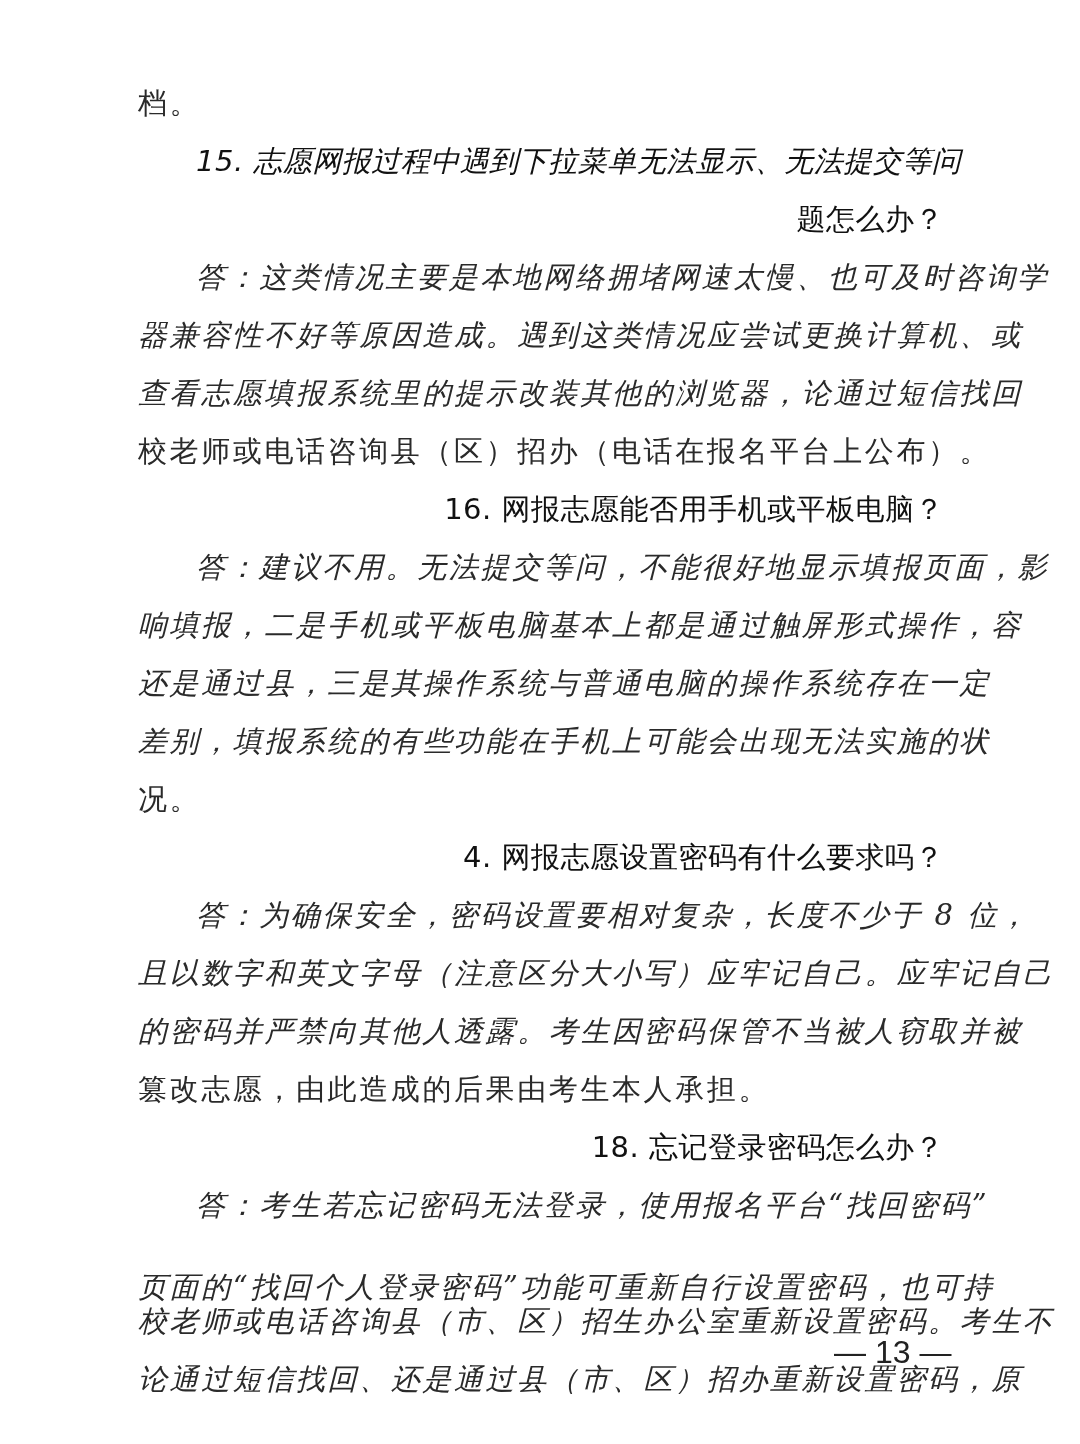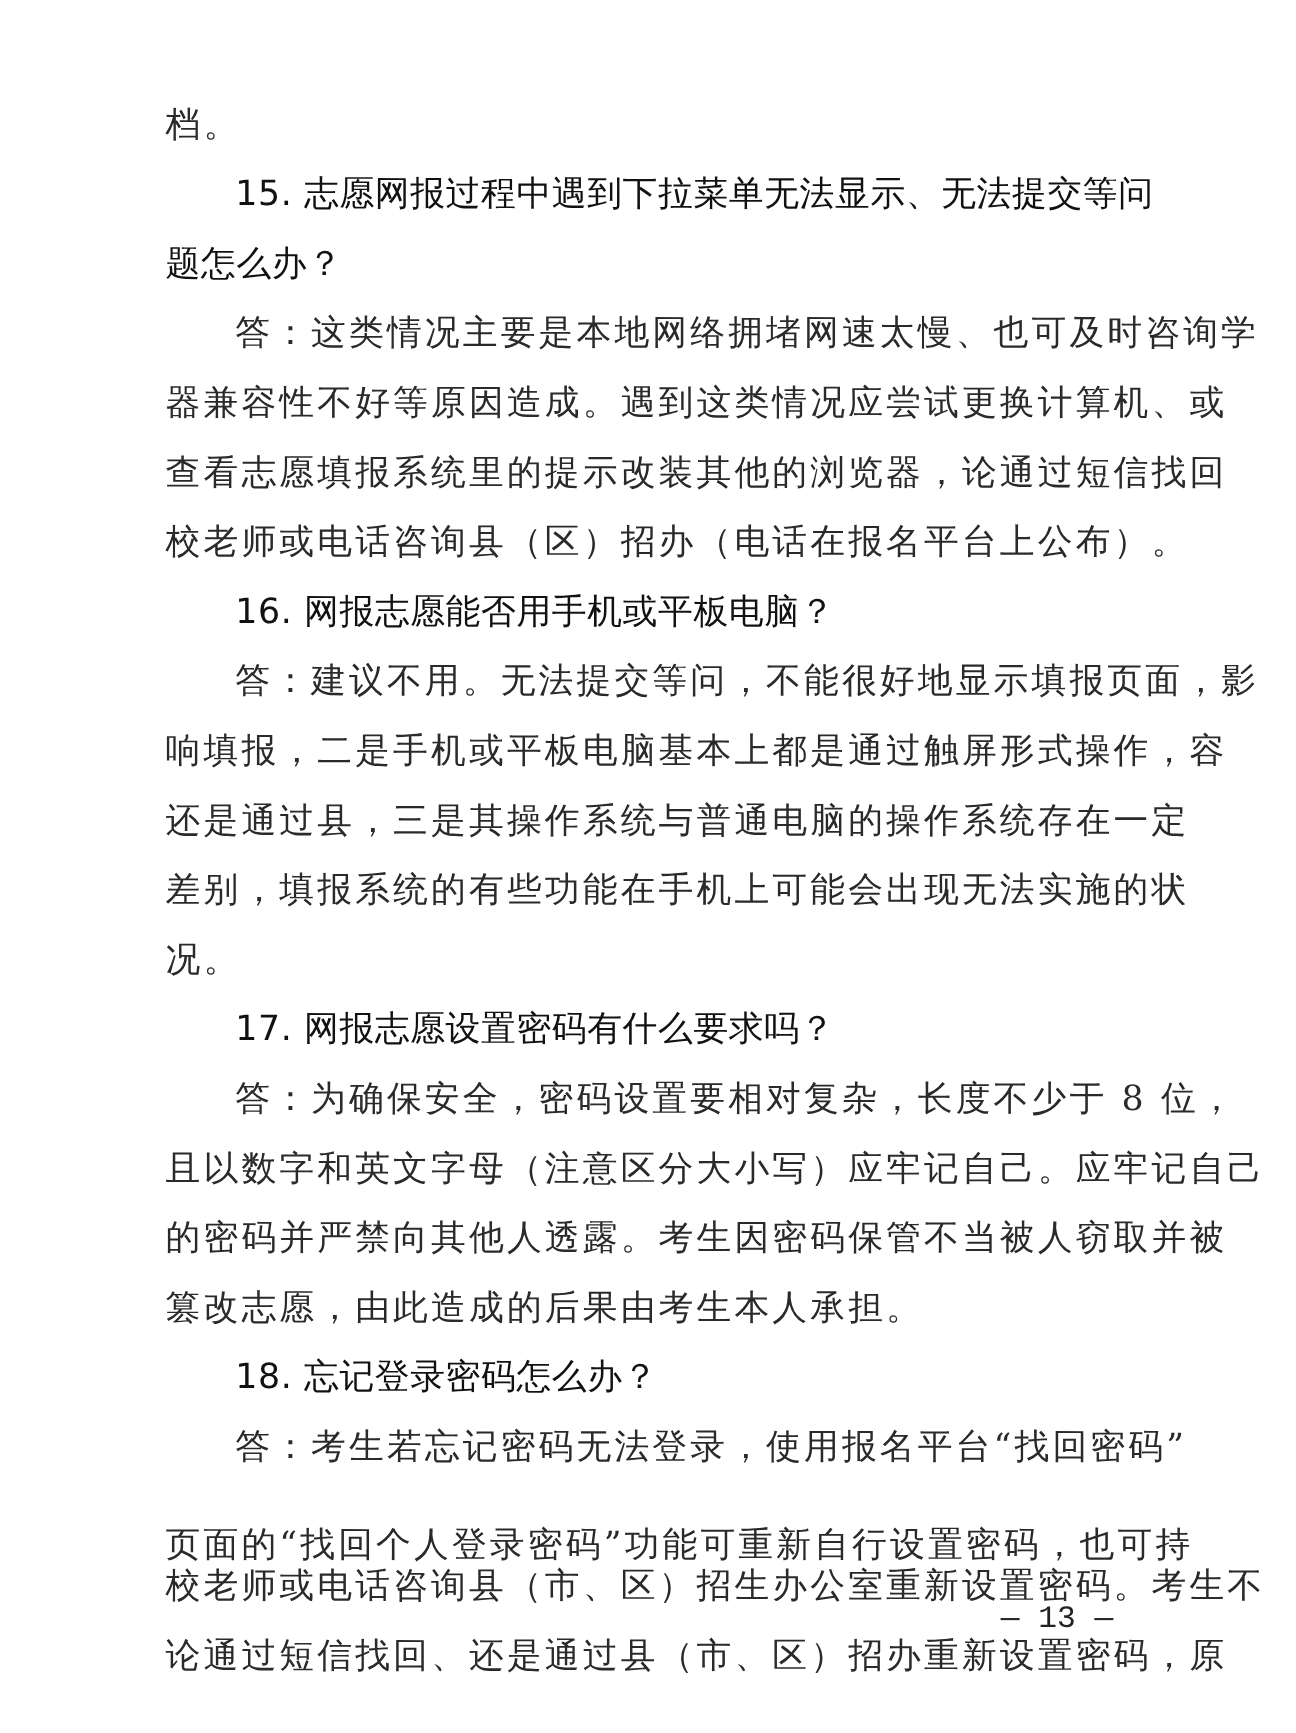--- a/index.html
+++ b/index.html
@@ -28,37 +28,39 @@
       font-family: "DejaVu Serif", "Liberation Serif", serif;
       font-size: 29px;
       line-height: 58px;
       white-space: nowrap;
       letter-spacing: 2.6px;
       color: #2a2a2a;
     }
     .line.justify {
       text-align: justify;
       text-align-last: justify;
+      font-style: italic;
     }
     .line.indent {
       padding-left: 58px;
       width: 748px;
     }
     .line.heading {
       font-family: "DejaVu Sans", "Liberation Sans", sans-serif;
       font-size: 29px;
       letter-spacing: 0.5px;
       color: #111111;
+      text-align: right;
     }
     .page-number {
       position: absolute;
       left: 834px;
       top: 1334px;
-      font-family: Liberation Mono, monospace;
-      font-size: 26px;
+      font-family: Liberation Sans, sans-serif;
+      font-size: 32px;
       color: #222222;
       white-space: nowrap;
     }
   </style>
 </head>
 <body>
 
 <div class="page">
   <div class="line" style="top:0px">档。</div>
 
@@ -69,21 +71,21 @@
   <div class="line justify" style="top:290px">查看志愿填报系统里的提示改装其他的浏览器，论通过短信找回</div>
   <div class="line" style="top:348px">校老师或电话咨询县（区）招办（电话在报名平台上公布）。</div>
 
   <div class="line heading indent" style="top:406px">16. 网报志愿能否用手机或平板电脑？</div>
   <div class="line indent justify" style="top:464px">答：建议不用。无法提交等问，不能很好地显示填报页面，影</div>
   <div class="line justify" style="top:522px">响填报，二是手机或平板电脑基本上都是通过触屏形式操作，容</div>
   <div class="line justify" style="top:580px">还是通过县，三是其操作系统与普通电脑的操作系统存在一定</div>
   <div class="line justify" style="top:638px">差别，填报系统的有些功能在手机上可能会出现无法实施的状</div>
   <div class="line" style="top:696px">况。</div>
 
-  <div class="line heading indent" style="top:754px">17. 网报志愿设置密码有什么要求吗？</div>
+  <div class="line heading indent" style="top:754px">4. 网报志愿设置密码有什么要求吗？</div>
   <div class="line indent justify" style="top:812px">答：为确保安全，密码设置要相对复杂，长度不少于 8 位，</div>
   <div class="line justify" style="top:870px">且以数字和英文字母（注意区分大小写）应牢记自己。应牢记自己</div>
   <div class="line justify" style="top:928px">的密码并严禁向其他人透露。考生因密码保管不当被人窃取并被</div>
   <div class="line" style="top:986px">篡改志愿，由此造成的后果由考生本人承担。</div>
 
   <div class="line heading indent" style="top:1044px">18. 忘记登录密码怎么办？</div>
   <div class="line indent justify" style="top:1102px">答：考生若忘记密码无法登录，使用报名平台“找回密码”</div>
   <div class="line justify" style="top:1184px">页面的“找回个人登录密码”功能可重新自行设置密码，也可持</div>
   <div class="line justify" style="top:1218px">校老师或电话咨询县（市、区）招生办公室重新设置密码。考生不</div>
   <div class="line justify" style="top:1276px">论通过短信找回、还是通过县（市、区）招办重新设置密码，原</div>

